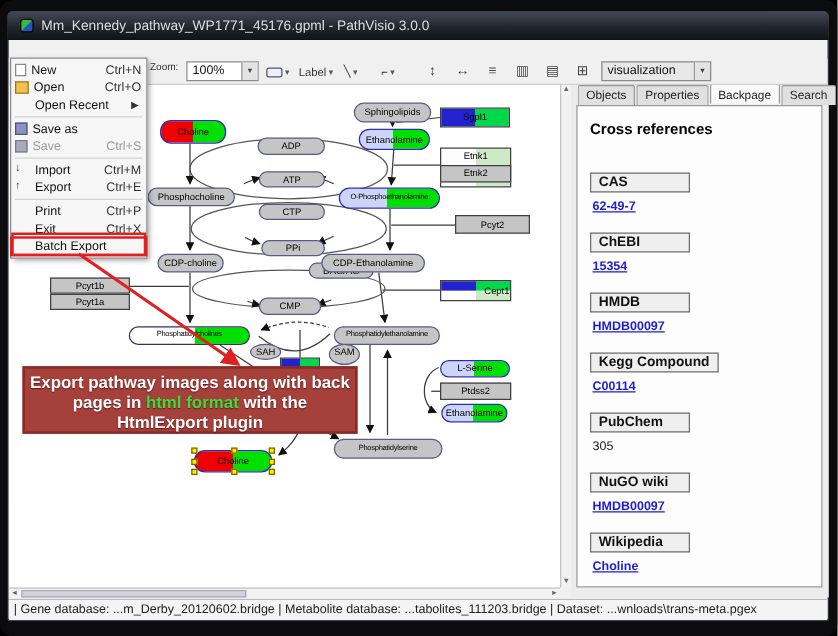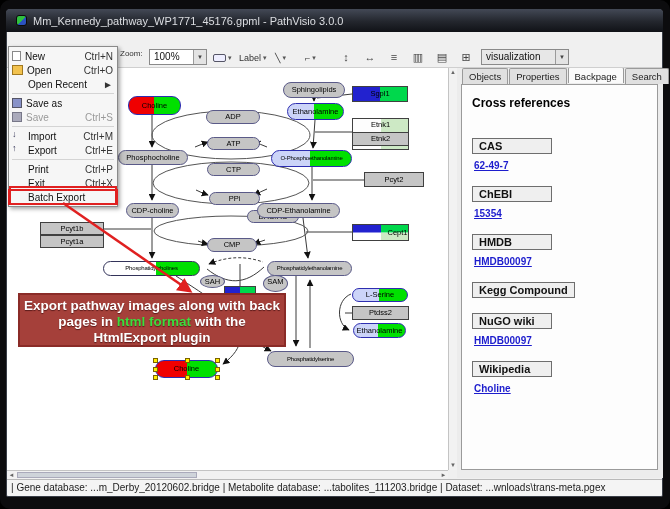--- a/index.html
+++ b/index.html
@@ -263,21 +263,22 @@
         <span class="tab active">Backpage</span>
         <span class="tab">Search</span>
         <span class="tab">Legend</span>
       </div>
     <div class="pane">
       <div class="crossrefs-heading">Cross references</div>
       <div id="bp-sections">
           <div class="bp-section"><div class="bp-title">CAS</div><div class="bp-value"><a href="#">62-49-7</a></div></div>
           <div class="bp-section"><div class="bp-title">ChEBI</div><div class="bp-value"><a href="#">15354</a></div></div>
           <div class="bp-section"><div class="bp-title">HMDB</div><div class="bp-value"><a href="#">HMDB00097</a></div></div>
-          <div class="bp-section"><div class="bp-title">Kegg Compound</div></div>
+          <div class="bp-section"><div class="bp-title">Kegg Compound</div><div class="bp-value"><a href="#">C00114</a></div></div>
+          <div class="bp-section"><div class="bp-title">PubChem</div><div class="bp-value plain">305</div></div>
           <div class="bp-section"><div class="bp-title">NuGO wiki</div><div class="bp-value"><a href="#">HMDB00097</a></div></div>
           <div class="bp-section"><div class="bp-title">Wikipedia</div><div class="bp-value"><a href="#">Choline</a></div></div>
         </div>
 
     </div>
   </div>
 
   <div class="statusbar">| Gene database: ...m_Derby_20120602.bridge | Metabolite database: ...tabolites_111203.bridge | Dataset: ...wnloads\trans-meta.pgex</div>
 
   <div class="file-menu" id="file-menu">

